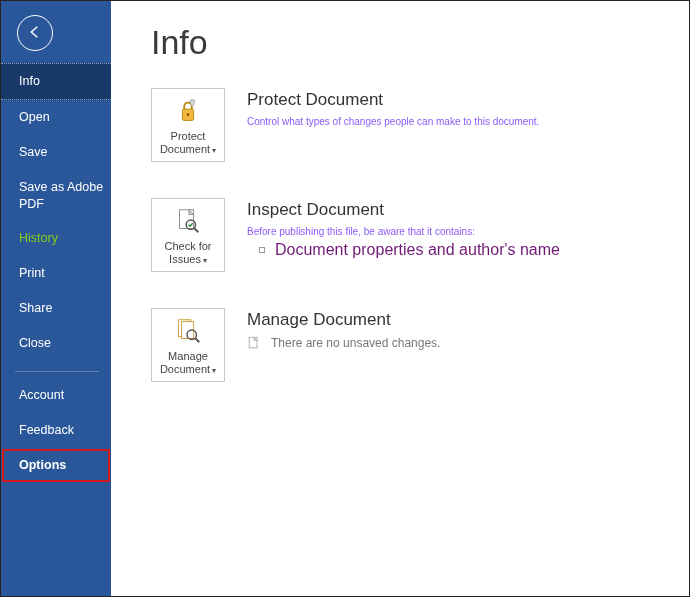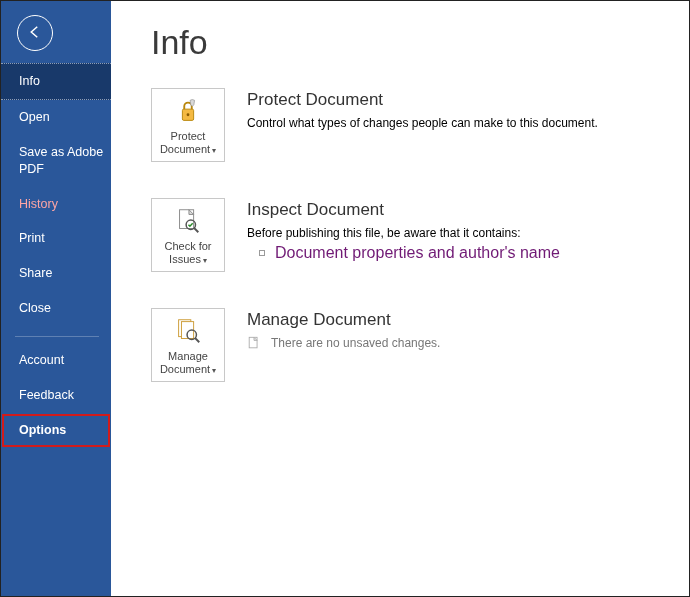--- a/index.html
+++ b/index.html
@@ -34,21 +34,21 @@
     cursor: pointer;
     color: #fff;
     line-height: 1.35;
   }
   .side-item.selected {
     background: #18396a;
     border-top: 1px dotted rgba(255,255,255,.5);
     border-bottom: 1px dotted rgba(255,255,255,.5);
   }
   .side-item.disabled {
-    color: #fca5a5;
+    color: #84cc16;
     cursor: default;
   }
   .side-sep {
     height: 1px;
     background: rgba(255,255,255,.25);
     margin: 10px 12px 6px 14px;
   }
   .side-item.highlight {
     outline: 2.5px solid #d21b1b;
     outline-offset: -3px;
@@ -97,22 +97,22 @@
   .tile .tile-label { white-space: pre-line; }
   .tile .caret { font-size: 8px; margin-left: 2px; color:#555; }
   .section-body { flex: 1; padding-top: 2px; }
   .section-title {
     font-size: 17px;
     color: #333;
     font-weight: 400;
     margin-bottom: 6px;
   }
   .section-desc {
-    font-size: 12px;
-    color: #000000;
+    font-size: 10px;
+    color: #8b5cf6;
     margin-bottom: 4px;
   }
   .bullet-row {
     display: flex;
     gap: 10px;
     font-size: 16px;
     color: #701a75;
     padding-left: 12px;
     align-items: center;
   }
@@ -139,20 +139,21 @@
     <div class="back-btn">
       <span>
         <svg viewBox="0 0 24 24" fill="none" stroke="#fff" stroke-width="2">
           <path d="M15 5 L7 12 L15 19"></path>
         </svg>
       </span>
     </div>
 
     <div class="side-item selected"><span>Info</span></div>
     <div class="side-item"><span>Open</span></div>
+    <div class="side-item"><span>Save</span></div>
     <div class="side-item"><span>Save as Adobe PDF</span></div>
     <div class="side-item disabled"><span>History</span></div>
     <div class="side-item"><span>Print</span></div>
     <div class="side-item"><span>Share</span></div>
     <div class="side-item"><span>Close</span></div>
 
     <div class="side-sep"></div>
 
     <div class="side-item"><span>Account</span></div>
     <div class="side-item"><span>Feedback</span></div>

